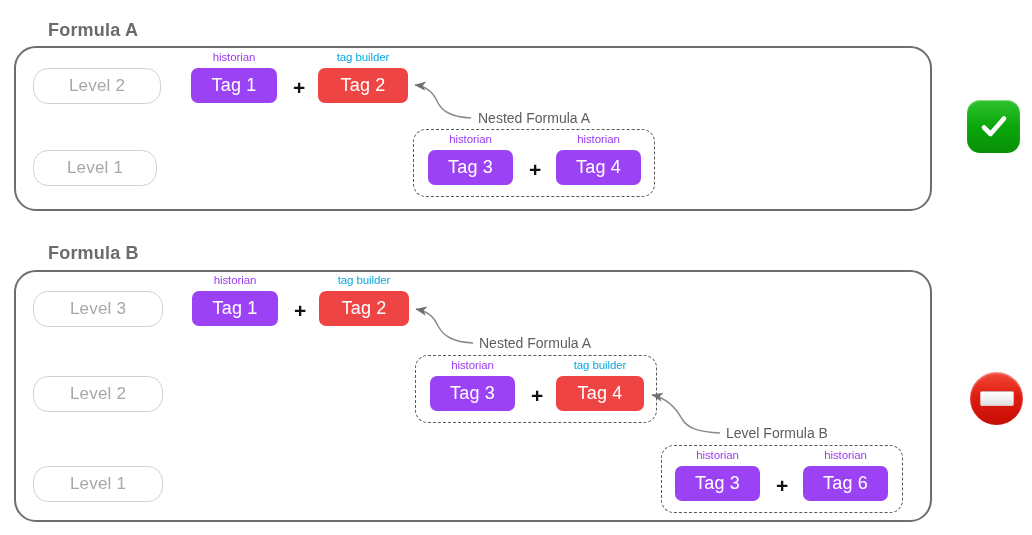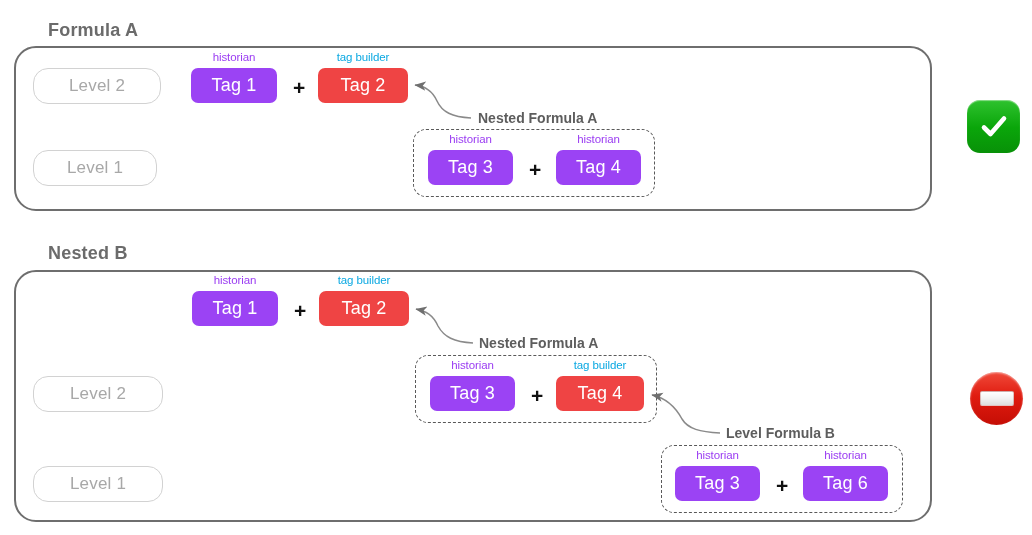--- a/index.html
+++ b/index.html
@@ -51,21 +51,21 @@
     position:absolute;font-size:21px;font-weight:bold;color:#111111;
     line-height:1;
   }
 
   
   .nested-box{
     position:absolute;box-sizing:border-box;
     border:1.4px dashed #595959;border-radius:13px;background:transparent;
   }
   .nested-label{
-    position:absolute;font-size:14px;color:#5d5d5d;white-space:nowrap;font-weight:bold;
+    position:absolute;font-size:14px;color:#5d5d5d;white-space:nowrap;
   }
 
   
   .connectors{position:absolute;inset:0;pointer-events:none;}
 
   
   .status-icon{position:absolute;}
   .ok-badge{
     width:53px;height:53px;border-radius:13px;
     background:linear-gradient(180deg,#2fc22f 0%,#0aa60a 52%,#089108 100%);
@@ -125,24 +125,27 @@
   </div>
 
   <div class="status-icon" style="left:967px;top:100px;">
     <div class="ok-badge">
       <svg width="34" height="34" viewBox="0 0 34 34" aria-hidden="true">
         <path d="M7 17.5 L13.5 24 L27 8.5" fill="none" stroke="#ffffff" stroke-width="4.6" stroke-linecap="round" stroke-linejoin="round"></path>
       </svg>
     </div>
   </div>
 
-  <div class="formula-title" style="left:48px;top:243px;">Nested B</div>
+  <div class="formula-title" style="left:48px;top:243px;">Formula B</div>
 
   <div class="formula-box" style="left:14px;top:270px;width:918px;height:252px;"></div>
 
+  <div class="level-pill" style="left:33px;top:291px;width:130px;height:36px;">
+    <span>Level 3</span>
+  </div>
   <div class="level-pill" style="left:33px;top:376px;width:130px;height:36px;">
     <span>Level 2</span>
   </div>
   <div class="level-pill" style="left:33px;top:466px;width:130px;height:36px;">
     <span>Level 1</span>
   </div>
 
   <div class="tag-group" style="left:192px;top:291px;width:86px;height:35px;">
     <span class="tag-label historian">historian</span>
     <div class="tag-chip historian">Tag 1</div>

